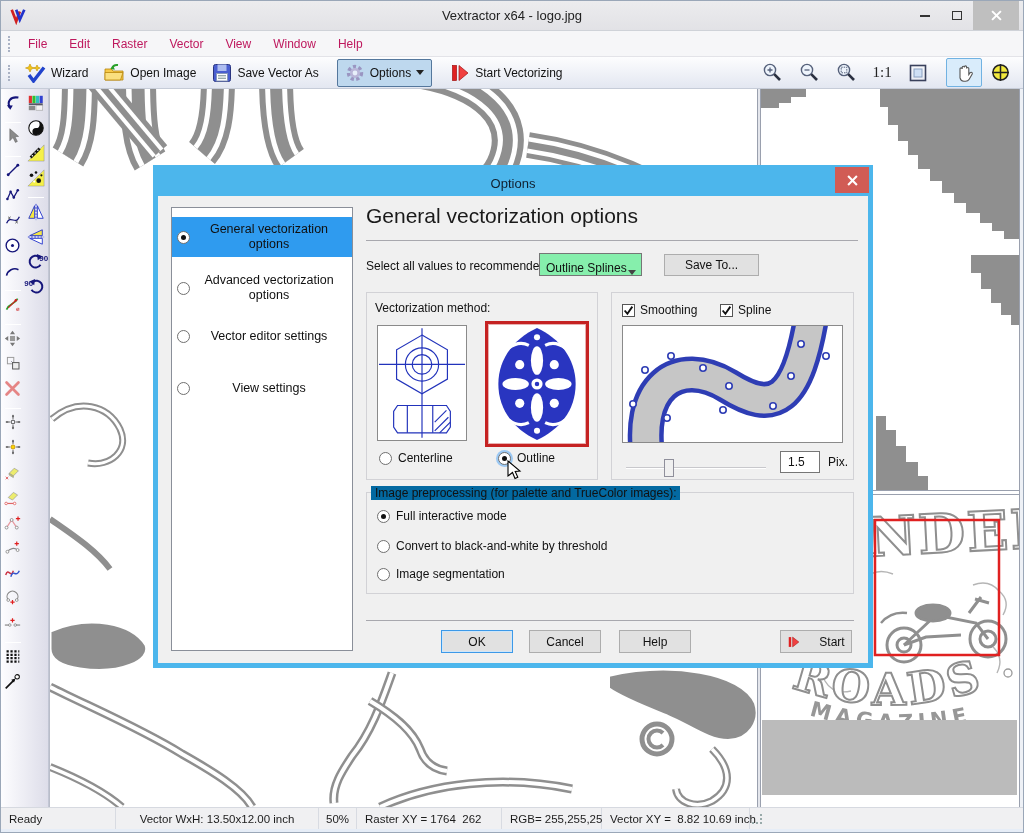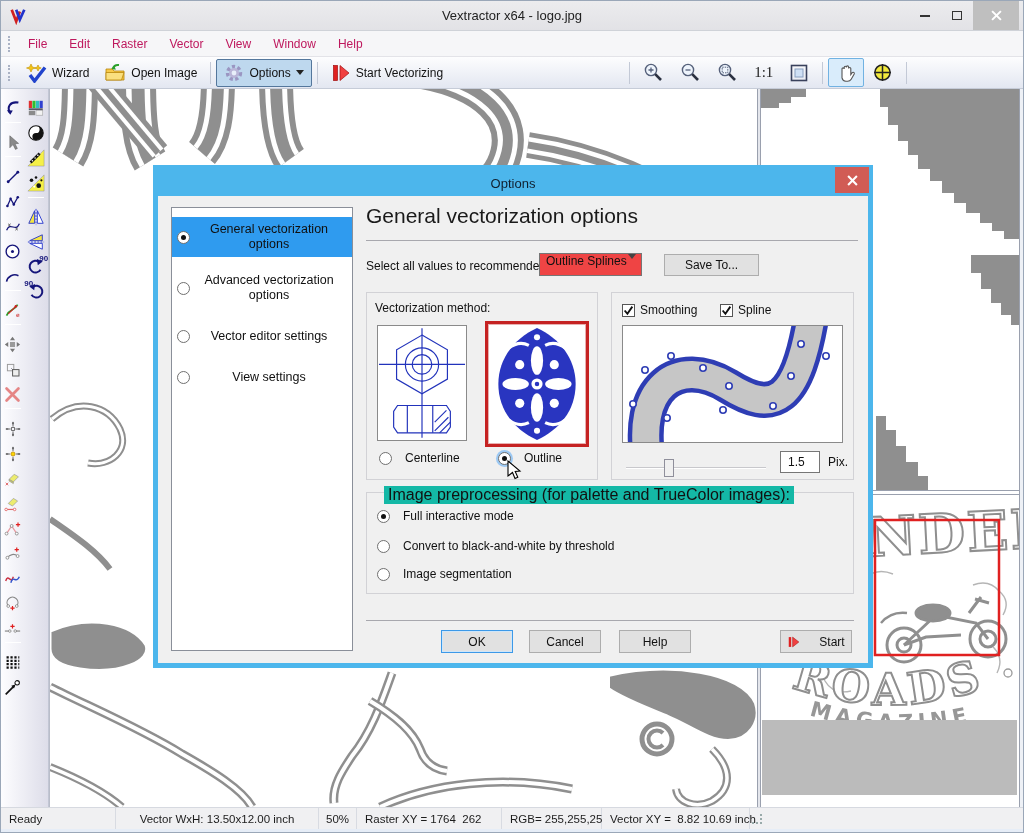--- a/index.html
+++ b/index.html
@@ -23,21 +23,21 @@
   .toolbar{position:absolute;left:0;top:56px;width:100%;height:32px;background:linear-gradient(#fdfdfe,#e3e7f1);border-bottom:1px solid #c6ccd8;display:flex;align-items:center}
   .tbtn{display:flex;align-items:center;gap:5px;padding:3px 7px;border:1px solid transparent;border-radius:2px;white-space:nowrap}
   .tbtn.pressed{background:#bed8ee;border-color:#54779c}
   .tbtn.lit{background:#d9ecfb;border-color:#71b2e2}
   .tsep{width:1px;height:22px;background:#c3c9d6;margin:0 5px}
   .onetoone{font-weight:normal;font-size:15px;color:#222;font-family:"Liberation Serif","DejaVu Serif",serif}
   
   .main{position:absolute;left:0;top:88px;width:100%;height:718px}
   .ltb{position:absolute;left:0;top:0;width:48px;height:100%;background:linear-gradient(90deg,#fdfdff,#dddde9);border-right:1px solid #c2c6d4;display:flex}
   .ltcol{width:24px;display:flex;flex-direction:column;align-items:center;padding-top:4px}
-  .lt{width:22px;height:23px;display:flex;align-items:flex-end;justify-content:center;margin:1px 0}
+  .lt{width:22px;height:23px;display:flex;align-items:flex-start;justify-content:center;margin:1px 0}
   .ltsep{width:16px;height:1px;background:#c8c8d4;border-bottom:1px solid #fff;margin:4px 0}
   .rot{position:relative}
   .rot .rlab{position:absolute;font-size:8px;font-weight:bold;color:#15157a;top:1px;right:-1px}
   .rot2 .rlab{left:-1px;right:auto}
   .canvas{position:absolute;left:48px;top:0;width:708px;height:718px;background:#fff;border-left:1px solid #b9bdc9}
   .splitter{position:absolute;left:756px;top:0;width:4px;height:100%;background:#e4e6ec;border-left:1px solid #9aa0ae;border-right:1px solid #9aa0ae}
   .rpane{position:absolute;left:760px;top:0;width:259px;height:718px;background:#fff;border-right:1px solid #9aa0ae}
   .zoompane{position:absolute;left:0;top:0;width:258px;height:402px;border-bottom:1px solid #9aa0ae;overflow:hidden}
   .prevpane{position:absolute;left:0;top:405px;width:258px;height:313px;border-top:1px solid #9aa0ae;overflow:hidden}
   .rstrip{position:absolute;left:1019px;top:0;width:5px;height:100%;background:#eef1f6}
@@ -53,38 +53,38 @@
   .dlgbody{position:relative;width:710px;height:389px;background:#f0f0f0}
   .navlist{position:absolute;left:13px;top:11px;width:182px;height:444px;background:#fff;border:1px solid #8a8f99;padding-top:9px}
   .navitem{position:relative;display:flex;align-items:center;margin-bottom:11px}
   .navlab{flex:1;text-align:center;font-size:12.5px;line-height:15px;padding:5px 6px 5px 20px;color:#101010}
   .navitem.sel .navlab{background:#2f9bef}
   .navradio{position:absolute;left:5px;width:13px;height:13px;border:1px solid #707070;border-radius:50%;background:#fff}
   .navradio.on::after{content:"";position:absolute;left:3px;top:3px;width:5px;height:5px;border-radius:50%;background:#111}
   .heading{position:absolute;left:208px;top:8px;font-size:21px;color:#1a1a1a}
   .hr1{position:absolute;left:208px;top:44px;width:492px;height:1px;background:#a8a8ae}
   .reclab{position:absolute;left:208px;top:63px;font-size:12px}
-  .select{position:absolute;left:381px;top:57px;width:103px;height:23px;background:#ef4444;border:1px solid #767676;display:flex;align-items:flex-start;padding:0 6px;font-size:12px}
+  .select{position:absolute;left:381px;top:57px;width:103px;height:23px;background:#86efac;border:1px solid #767676;display:flex;align-items:flex-end;padding:0 6px;font-size:12px}
   .select .chev{position:absolute;right:5px;width:0;height:0;border-left:4px solid transparent;border-right:4px solid transparent;border-top:5px solid #444}
   .btn{background:#e1e1e1;border:1px solid #adadad;display:flex;align-items:center;justify-content:center;font-size:12px;color:#111}
   .saveto{position:absolute;left:506px;top:58px;width:95px;height:22px}
   .grp{position:absolute;border:1px solid #d2d2d6;background:#f0f0f0}
   .grp1{left:208px;top:96px;width:232px;height:188px}
   .grp2{left:453px;top:96px;width:243px;height:188px}
   .grp3{left:208px;top:296px;width:488px;height:102px}
-  .grplab{position:absolute;left:17px;top:-7px;background:#14b8a6;padding:0 4px;font-size:16px}
+  .grplab{position:absolute;left:4px;top:-7px;background:#0369a1;padding:0 4px;font-size:12px}
   .glab1{position:absolute;left:8px;top:8px;font-size:12px}
   .prevbox{position:absolute;background:#fff;border:1px solid #8a8a8a;overflow:hidden}
   .pv1{left:10px;top:32px;width:90px;height:116px}
   .pv2{left:118px;top:28px;width:104px;height:126px;border:3px solid #c52222;box-shadow:0 0 0 1px #e8b0b0 inset}
   .pv3{left:10px;top:32px;width:221px;height:118px}
   .radio{width:13px;height:13px;border:1px solid #707070;border-radius:50%;background:#fff;position:relative;flex:none}
   .radio.on::after{content:"";position:absolute;left:3px;top:3px;width:5px;height:5px;border-radius:50%;background:#111}
   .radio.focus{box-shadow:0 0 0 2px #9cc9f4}
-  .rrow{position:absolute;display:flex;align-items:center;gap:13px;font-size:12px}
+  .rrow{position:absolute;display:flex;align-items:center;gap:6px;font-size:12px}
   .cbrow{position:absolute;display:flex;align-items:flex-end;gap:5px;font-size:12px}
   .cbox{width:13px;height:13px;border:1px solid #555;background:#fff;display:flex;align-items:center;justify-content:center}
   .slider{position:absolute;left:14px;top:166px;width:140px;height:18px}
   .groove{position:absolute;left:0;right:0;top:8px;height:2px;background:#c8c8cc;border-bottom:1px solid #fff}
   .thumb{position:absolute;left:38px;top:0;width:10px;height:18px;background:#f0f0f0;border:1px solid #8f8f9b}
   .numbox{position:absolute;left:168px;top:158px;width:40px;height:22px;background:#fff;border:1px solid #767676;display:flex;align-items:center;padding-left:7px;font-size:12px}
   .pixlab{position:absolute;left:216px;top:162px;font-size:12px}
   .hr2{position:absolute;left:208px;top:424px;width:488px;height:1px;background:#a8a8ae}
   .dbtn{position:absolute;top:434px;width:72px;height:23px}
   .okbtn{left:283px;border-color:#3c99e8;box-shadow:0 0 0 1px #cfe6f9 inset}
@@ -145,20 +145,30 @@
     </div>
     <div class="tbtn">
       <svg width="21" height="19" viewBox="0 0 21 19">
           <path d="M14,2 C10,1.5 8.5,3.5 8.5,6" stroke="#2aa02a" stroke-width="2" fill="none"></path>
           <path d="M11,6.5 L8.5,2.5 L6,6.5 Z" fill="#2aa02a"></path>
           <path d="M1,6 h6 l2,2 h10 v9 h-18 z" fill="#f7c948" stroke="#b8860b" stroke-width=".8"></path>
           <path d="M1,9.5 h18 l-2.5,7.5 h-15.5 z" fill="#fadf7f" stroke="#b8860b" stroke-width=".8"></path>
         </svg>
       <span>Open Image</span>
     </div>
+    <div class="tbtn">
+      <svg width="20" height="20" viewBox="0 0 20 20">
+          <rect x="1.5" y="1.5" width="17" height="17" rx="2" fill="#4a5fd0" stroke="#2a3580"></rect>
+          <rect x="5.5" y="1.5" width="9" height="6.5" fill="#aebdf0"></rect>
+          <rect x="4.5" y="10.5" width="11" height="7.5" fill="#fff" stroke="#8899bb"></rect>
+          <rect x="6" y="12" width="8" height="1.4" fill="#9aa"></rect>
+          <rect x="6" y="14.6" width="8" height="1.4" fill="#9aa"></rect>
+        </svg>
+      <span>Save Vector As</span>
+    </div>
     <span class="tsep"></span>
     <div class="tbtn pressed">
       <svg width="20" height="20" viewBox="0 0 20 20">
           <circle cx="10" cy="10" r="6.2" fill="none" stroke="#9a96c2" stroke-width="4" stroke-dasharray="3 2.3"></circle>
           <circle cx="10" cy="10" r="5" fill="#b9b5d8"></circle>
           <circle cx="10" cy="10" r="2.4" fill="#e8effa"></circle>
         </svg>
       <span>Options</span>
       <span style="width:0;height:0;border-left:4px solid transparent;border-right:4px solid transparent;border-top:5px solid #222"></span>
     </div>
@@ -634,21 +644,21 @@
             <span class="navlab">General vectorization options</span>
           </div>
         <div class="navitem">
             <span class="navradio"></span>
             <span class="navlab">Advanced vectorization options</span>
           </div>
         <div class="navitem" style="margin-top:16px">
             <span class="navradio"></span>
             <span class="navlab">Vector editor settings</span>
           </div>
-        <div class="navitem" style="margin-top:16px">
+        <div class="navitem" style="margin-top:27px">
             <span class="navradio"></span>
             <span class="navlab">View settings</span>
           </div>
       </div>
 
       <div class="heading">General vectorization options</div>
       <div class="hr1"></div>
       <div class="reclab">Select all values to recommended for:</div>
       <div class="select">
           <span>Outline Splines</span>

